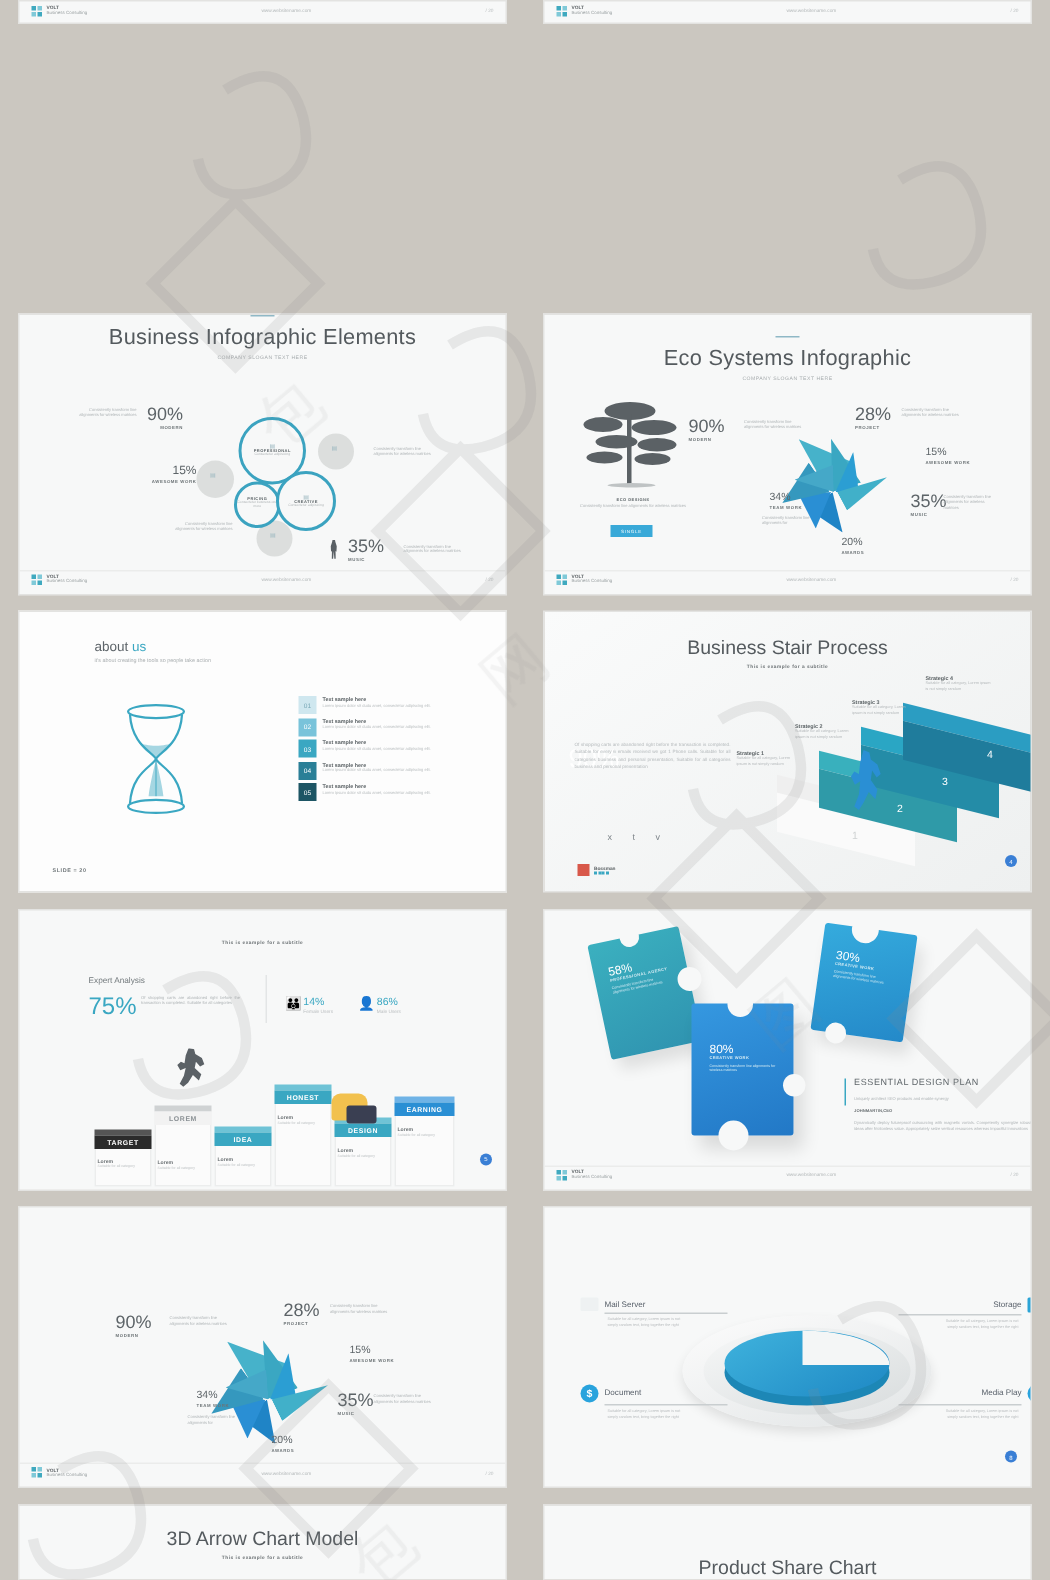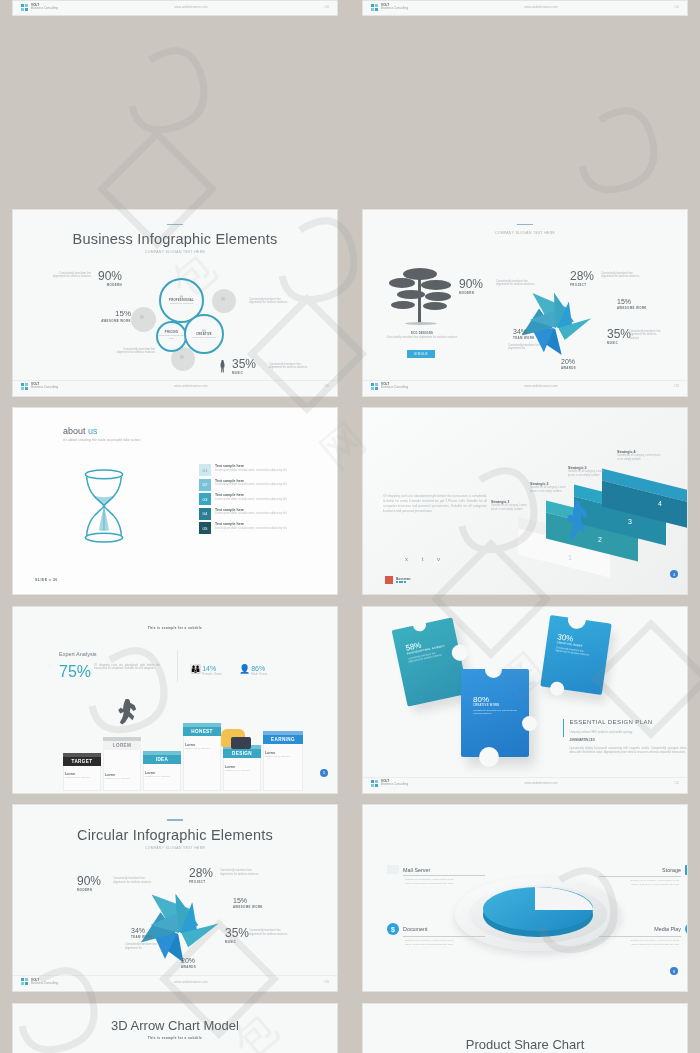--- a/index.html
+++ b/index.html
@@ -154,21 +154,21 @@
           <div class="brand-s">Business Consulting</div>
         </div>
         <div class="f-url">www.websitename.com</div>
         <div class="f-num">/ 20</div>
       </div>
     </div>
   </div>
 
   <div class="slide-cell">
    <div class="slide">
-    <div style="padding-top:14px;">
+    <div style="">
       <div class="tick"></div>
       <div class="s-title t-lg">Business Infographic Elements</div>
       <div class="s-sub">COMPANY SLOGAN TEXT HERE</div>
     </div>
 
     <div class="circ-gray" style="left:118px;top:97px;width:25px;height:25px;"></div>
     <div class="circ-gray" style="left:199px;top:79px;width:24px;height:24px;"></div>
     <div class="circ-gray" style="left:158px;top:137px;width:24px;height:24px;"></div>
 
     <div class="ct-i" style="position:absolute;left:127px;top:104px;">▤</div>
@@ -229,20 +229,21 @@
       <div class="f-url">www.websitename.com</div>
       <div class="f-num">/ 20</div>
     </div>
    </div>
   </div>
 
   <div class="slide-cell">
    <div class="slide">
     <div style="padding-top:14px;">
       <div class="tick"></div>
+      <div class="s-title t-lg">Eco Systems Infographic</div>
       <div class="s-sub">COMPANY SLOGAN TEXT HERE</div>
     </div>
 
     <div style="position:absolute;left:22px;top:58px;width:72px;height:62px;">
       <div class="tree-canopy" style="left:18px;top:0;width:34px;height:12px;"></div>
       <div class="tree-canopy" style="left:4px;top:10px;width:26px;height:10px;"></div>
       <div class="tree-canopy" style="left:36px;top:12px;width:30px;height:10px;"></div>
       <div class="tree-canopy" style="left:12px;top:22px;width:28px;height:9px;"></div>
       <div class="tree-canopy" style="left:40px;top:24px;width:26px;height:9px;"></div>
       <div class="tree-canopy" style="left:6px;top:33px;width:24px;height:8px;"></div>
@@ -371,20 +372,24 @@
             </div>
       </div>
     </div>
 
     <div style="position:absolute;left:22px;bottom:12px;font-size:3.6px;font-weight:bold;color:#70777a;letter-spacing:.4px;">SLIDE = 20</div>
    </div>
   </div>
 
   <div class="slide-cell">
    <div class="slide" style="background:linear-gradient(145deg,#fafbfb,#eef0f0);">
+    <div style="padding-top:16px;">
+      <div class="s-title t-md">Business Stair Process</div>
+      <div class="s-sub dark">This is example for a subtitle</div>
+    </div>
 
     <div class="ghost90" style="left:16px;top:88px;">90%</div>
     <div class="para" style="position:absolute;left:20px;top:86px;width:104px;">Of shopping carts are abandoned right before the transaction is completed. Suitable for every 6 emails received we got 1 Phone calls. Suitable for all categories business and personal presentation, Suitable for all categories business and personal presentation</div>
     <div class="xtv" style="position:absolute;left:42px;top:148px;">x    t    v</div>
 
     <div style="position:absolute;left:155px;top:70px;width:190px;height:105px;">
       <div style="position:absolute;left:0;top:50px;width:92px;height:12px;background:#efefef;transform:skewY(14deg);"></div>
       <div style="position:absolute;left:0;top:62px;width:92px;height:26px;background:#fafafa;transform:skewY(14deg);"></div>
       <div style="position:absolute;left:28px;top:34px;width:92px;height:12px;background:#39b0bd;transform:skewY(14deg);"></div>
       <div style="position:absolute;left:28px;top:46px;width:92px;height:26px;background:#2f9aa8;transform:skewY(14deg);"></div>
@@ -576,25 +581,20 @@
         <div class="brand-s">Business Consulting</div>
       </div>
       <div class="f-url">www.websitename.com</div>
       <div class="f-num">/ 20</div>
     </div>
    </div>
   </div>
 
   <div class="slide-cell">
    <div class="slide">
-    <div style="padding-top:14px;">
-      <div class="tick"></div>
-      <div class="s-title t-lg">Circular Infographic Elements</div>
-      <div class="s-sub">COMPANY SLOGAN TEXT HERE</div>
-    </div>
 
     <div class="rose" style="left:176px;top:128px;width:0;height:0;">
       <div class="pet" style="width:30px;height:42px;background:#46b2ca;left:-15px;top:-42px;transform:rotate(-50deg);"></div>
       <div class="pet" style="width:22px;height:38px;background:#3aa7c2;left:-11px;top:-38px;transform:rotate(-20deg);"></div>
       <div class="pet" style="width:18px;height:32px;background:#2b9ed3;left:-9px;top:-32px;transform:rotate(6deg);"></div>
       <div class="pet" style="width:16px;height:38px;background:#41b0c9;left:-8px;top:-38px;transform:rotate(64deg);"></div>
       <div class="pet" style="width:22px;height:28px;background:#1f84c6;left:-11px;top:-28px;transform:rotate(148deg);"></div>
       <div class="pet" style="width:24px;height:26px;background:#2a8fd4;left:-12px;top:-26px;transform:rotate(180deg);"></div>
       <div class="pet" style="width:26px;height:34px;background:#3598be;left:-13px;top:-34px;transform:rotate(-126deg);"></div>
       <div class="pet" style="width:20px;height:28px;background:#45a8c8;left:-10px;top:-28px;transform:rotate(-94deg);"></div>

